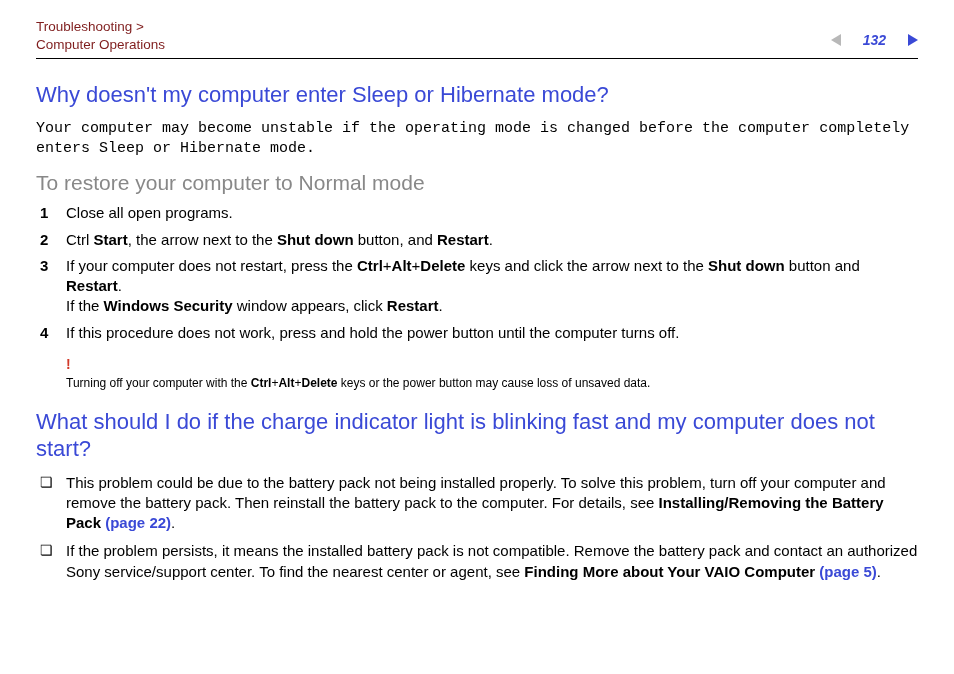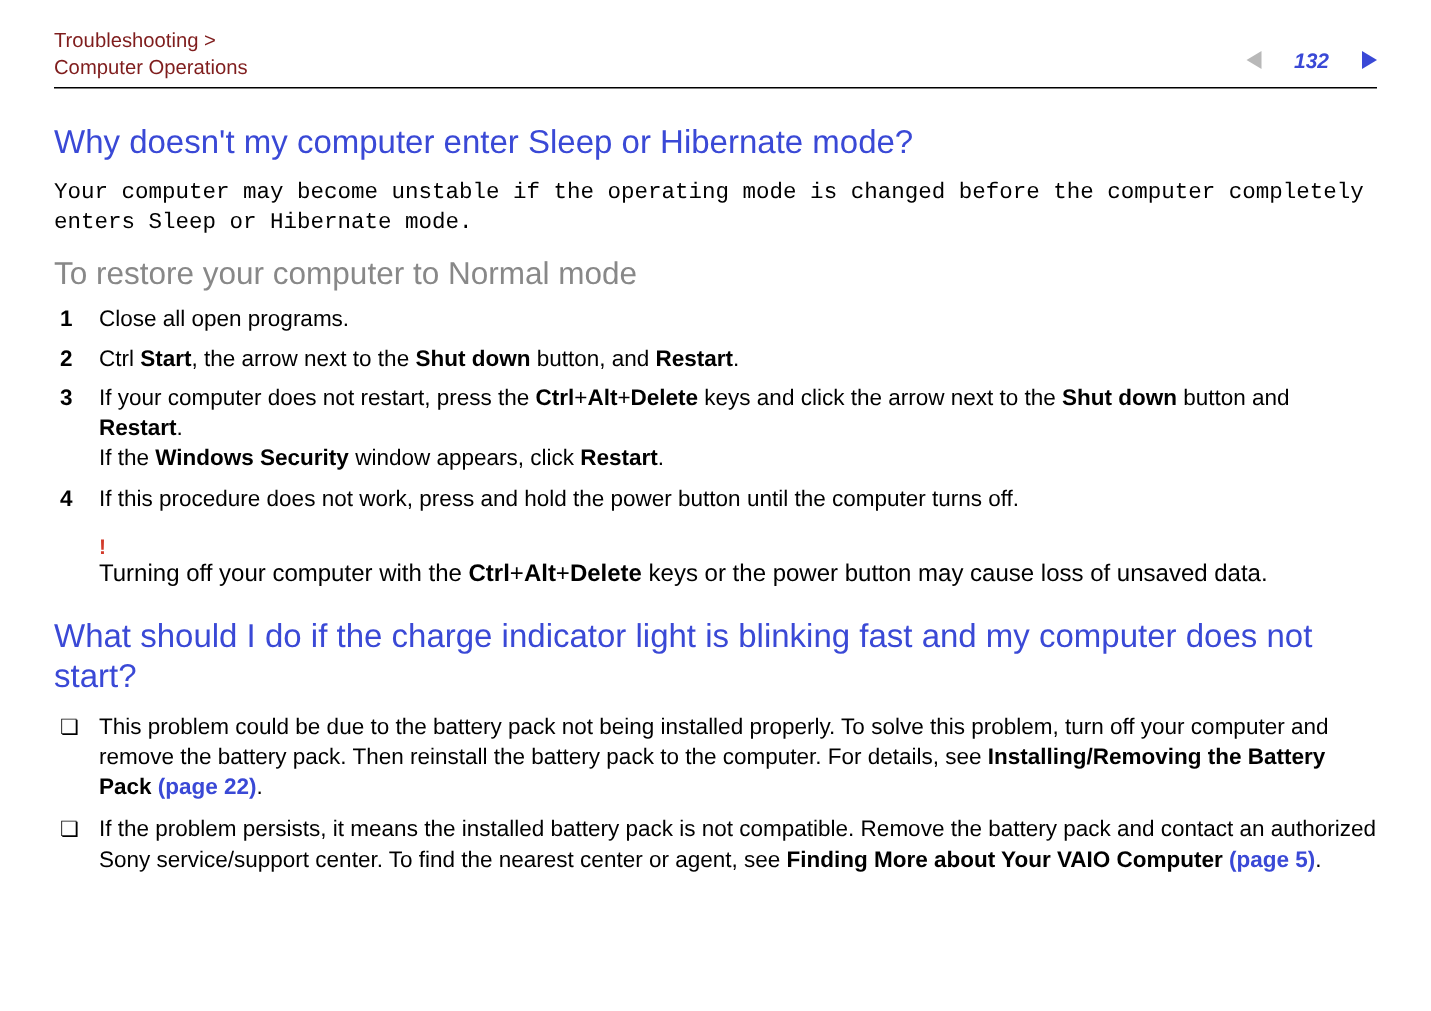--- a/index.html
+++ b/index.html
@@ -96,21 +96,21 @@
   }
   .warn-bang {
     color: #d23a2a;
     font-weight: bold;
     font-size: 14px;
     display: block;
     line-height: 1;
     margin-bottom: 2px;
   }
   .warn-text {
-    font-size: 16px;
+    font-size: 12px;
     line-height: 1.3;
     font-family: Arial, Helvetica, sans-serif;
   }
   ul.bullets {
     list-style: none;
     padding: 0;
     margin: 6px 0 0 0;
   }
   ul.bullets > li {
     position: relative;

